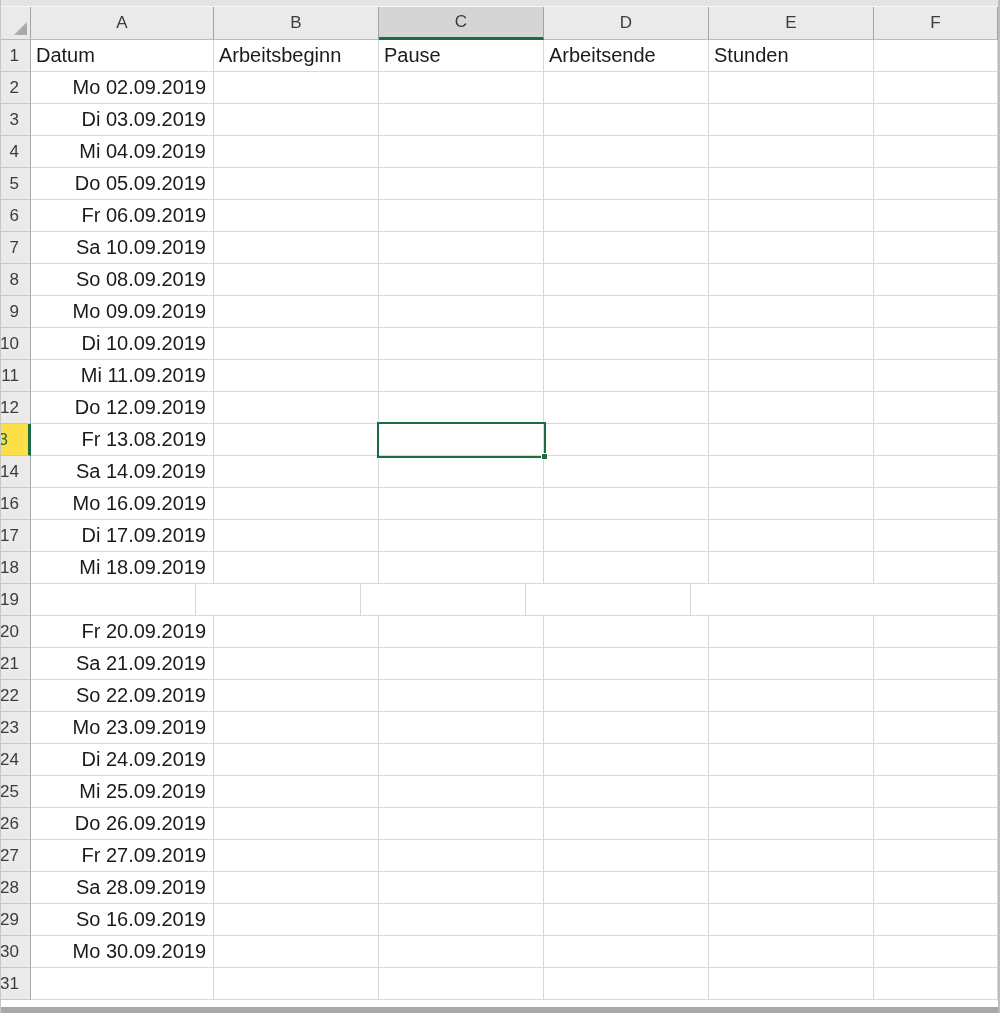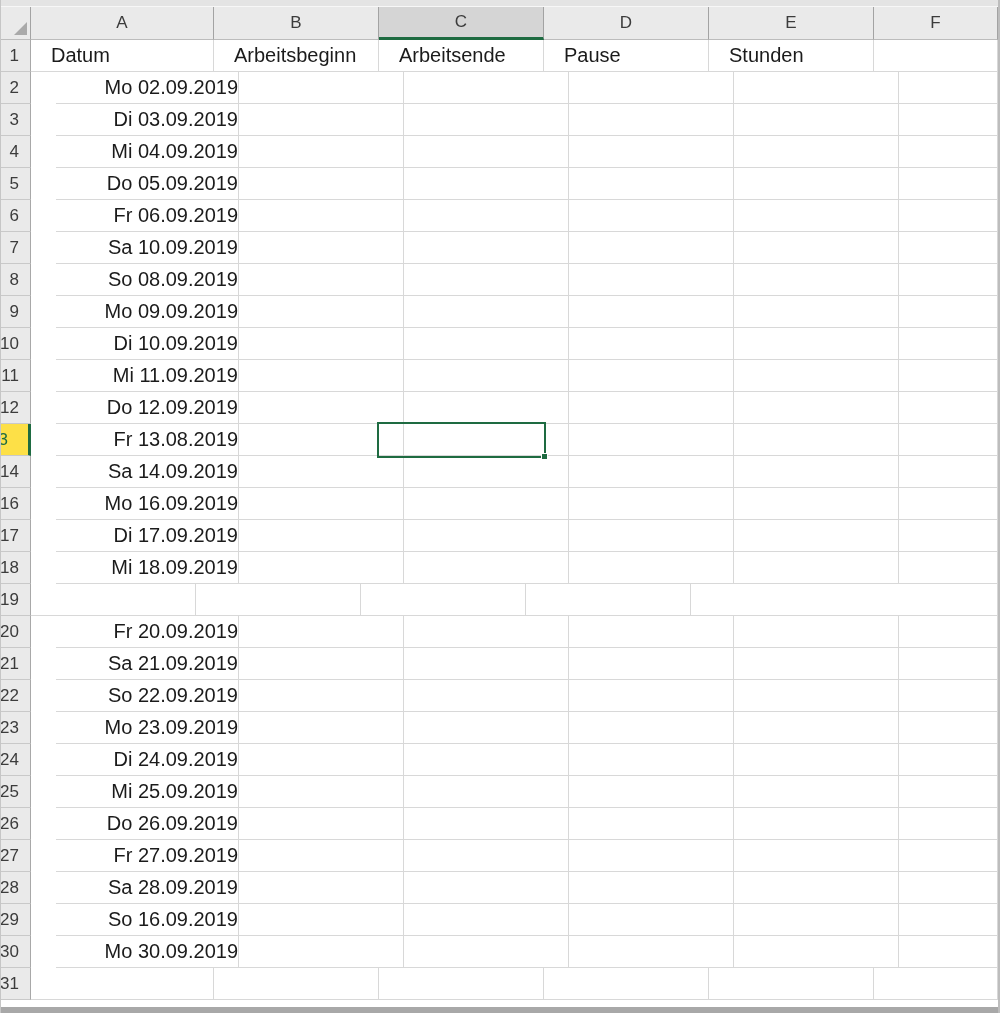--- a/index.html
+++ b/index.html
@@ -43,22 +43,22 @@
   }
   .rowhdr.sel{
     background:#fde047;border-right:3px solid #1e6b41;
     color:#1e6b41;padding-right:20px;
   }
   .cell{
     border-right:1px solid #d8d8d8;border-bottom:1px solid #d8d8d8;
     font-size:20px;color:#1b1b1b;background:#fff;
     display:flex;align-items:center;overflow:hidden;white-space:nowrap;
   }
-  .cell.date{justify-content:flex-end;margin-left:25px;}
-  .cell.label{justify-content:flex-start;padding-left:20px;}
+  .cell.date{justify-content:flex-end;padding-right:7px;}
+  .cell.label{justify-content:flex-start;padding-left:5px;}
   .selbox{
     position:absolute;left:376px;top:422px;width:169px;height:36px;
     border:2px solid #1e6b41;pointer-events:none;background:transparent;
   }
   .fill-handle{
     position:absolute;right:-4px;bottom:-4px;width:7px;height:7px;
     background:#1e6b41;border:1px solid #ffffff;
   }
   .bottom-edge{
     position:absolute;left:0;right:0;bottom:0;height:6px;
@@ -83,22 +83,22 @@
       <div class="hcell col-e">E</div>
       <div class="hcell col-f">F</div>
     </div>
 
   <div>
 
   <div class="grid-row">
         <div class="rowhdr">1</div>
         <div class="cell col-a label">Datum</div>
         <div class="cell col-b label">Arbeitsbeginn</div>
+        <div class="cell col-d label">Pause</div>
         <div class="cell col-c label">Arbeitsende</div>
-        <div class="cell col-d label">Pause</div>
         <div class="cell col-e label">Stunden</div>
         <div class="cell col-f label"></div>
       </div>
       <div class="grid-row">
         <div class="rowhdr">2</div>
         <div class="cell col-a date">Mo 02.09.2019</div>
         <div class="cell col-b"></div>
         <div class="cell col-c"></div>
         <div class="cell col-d"></div>
         <div class="cell col-e"></div>

